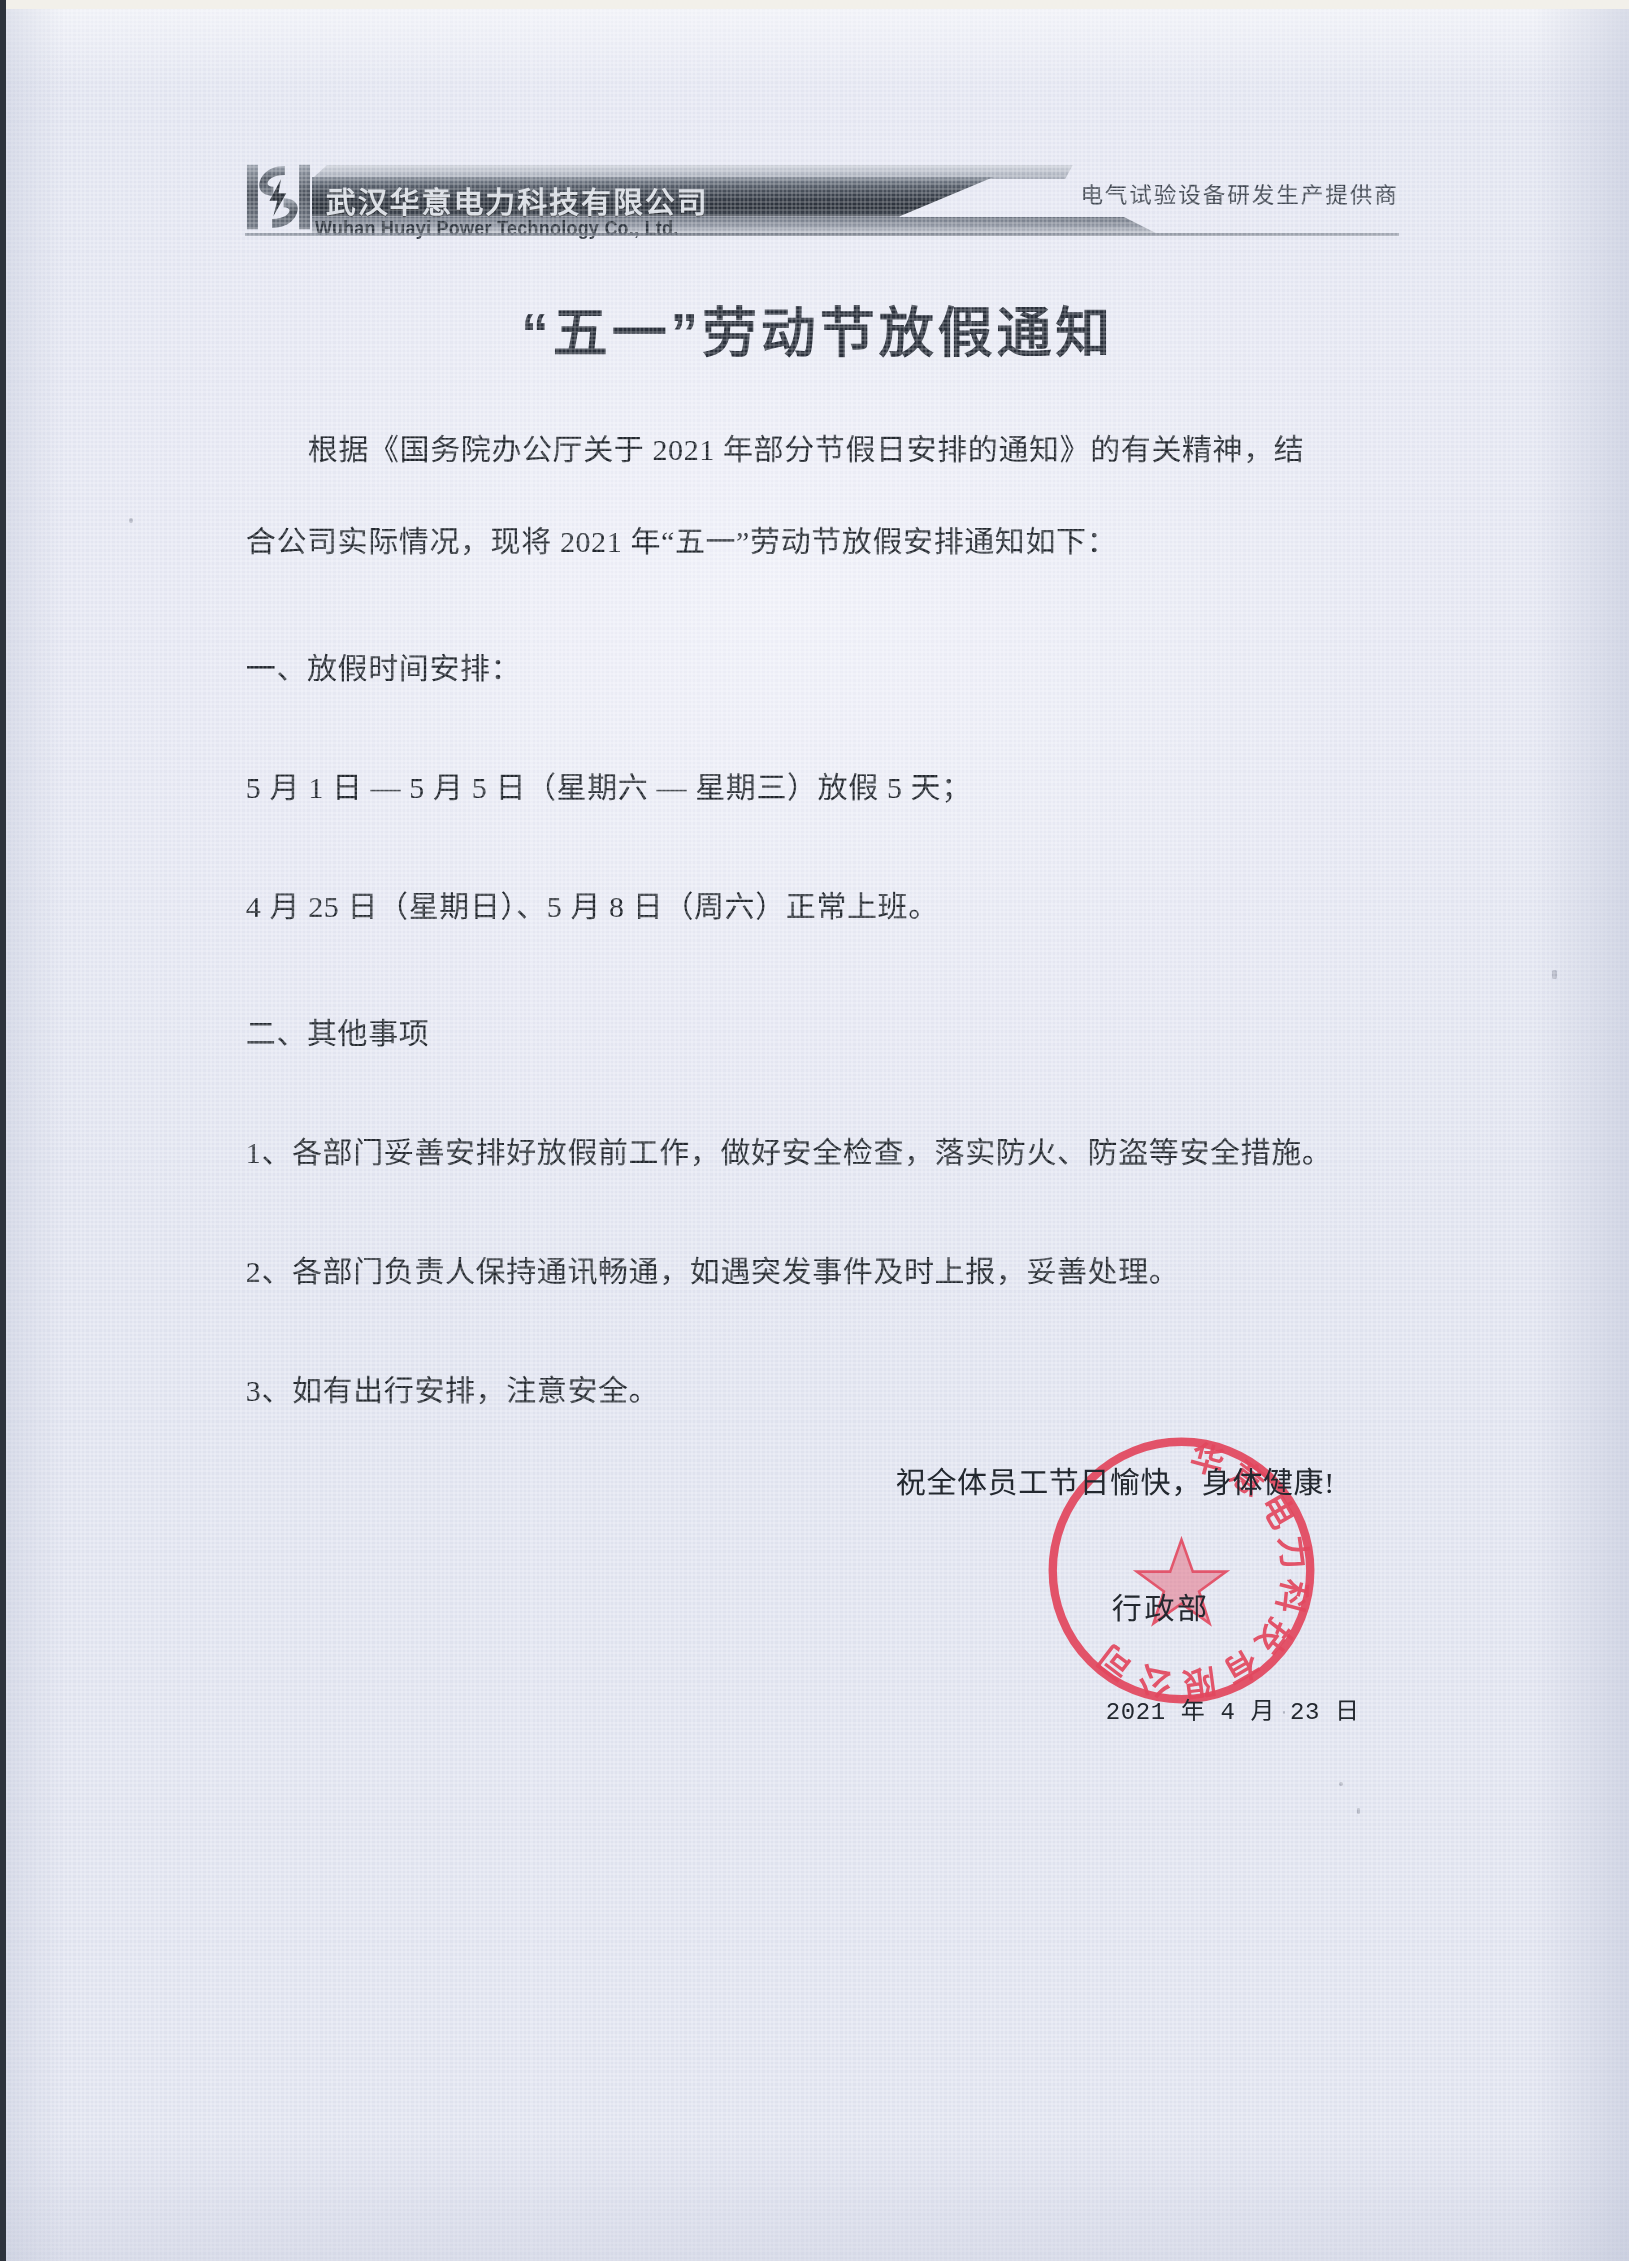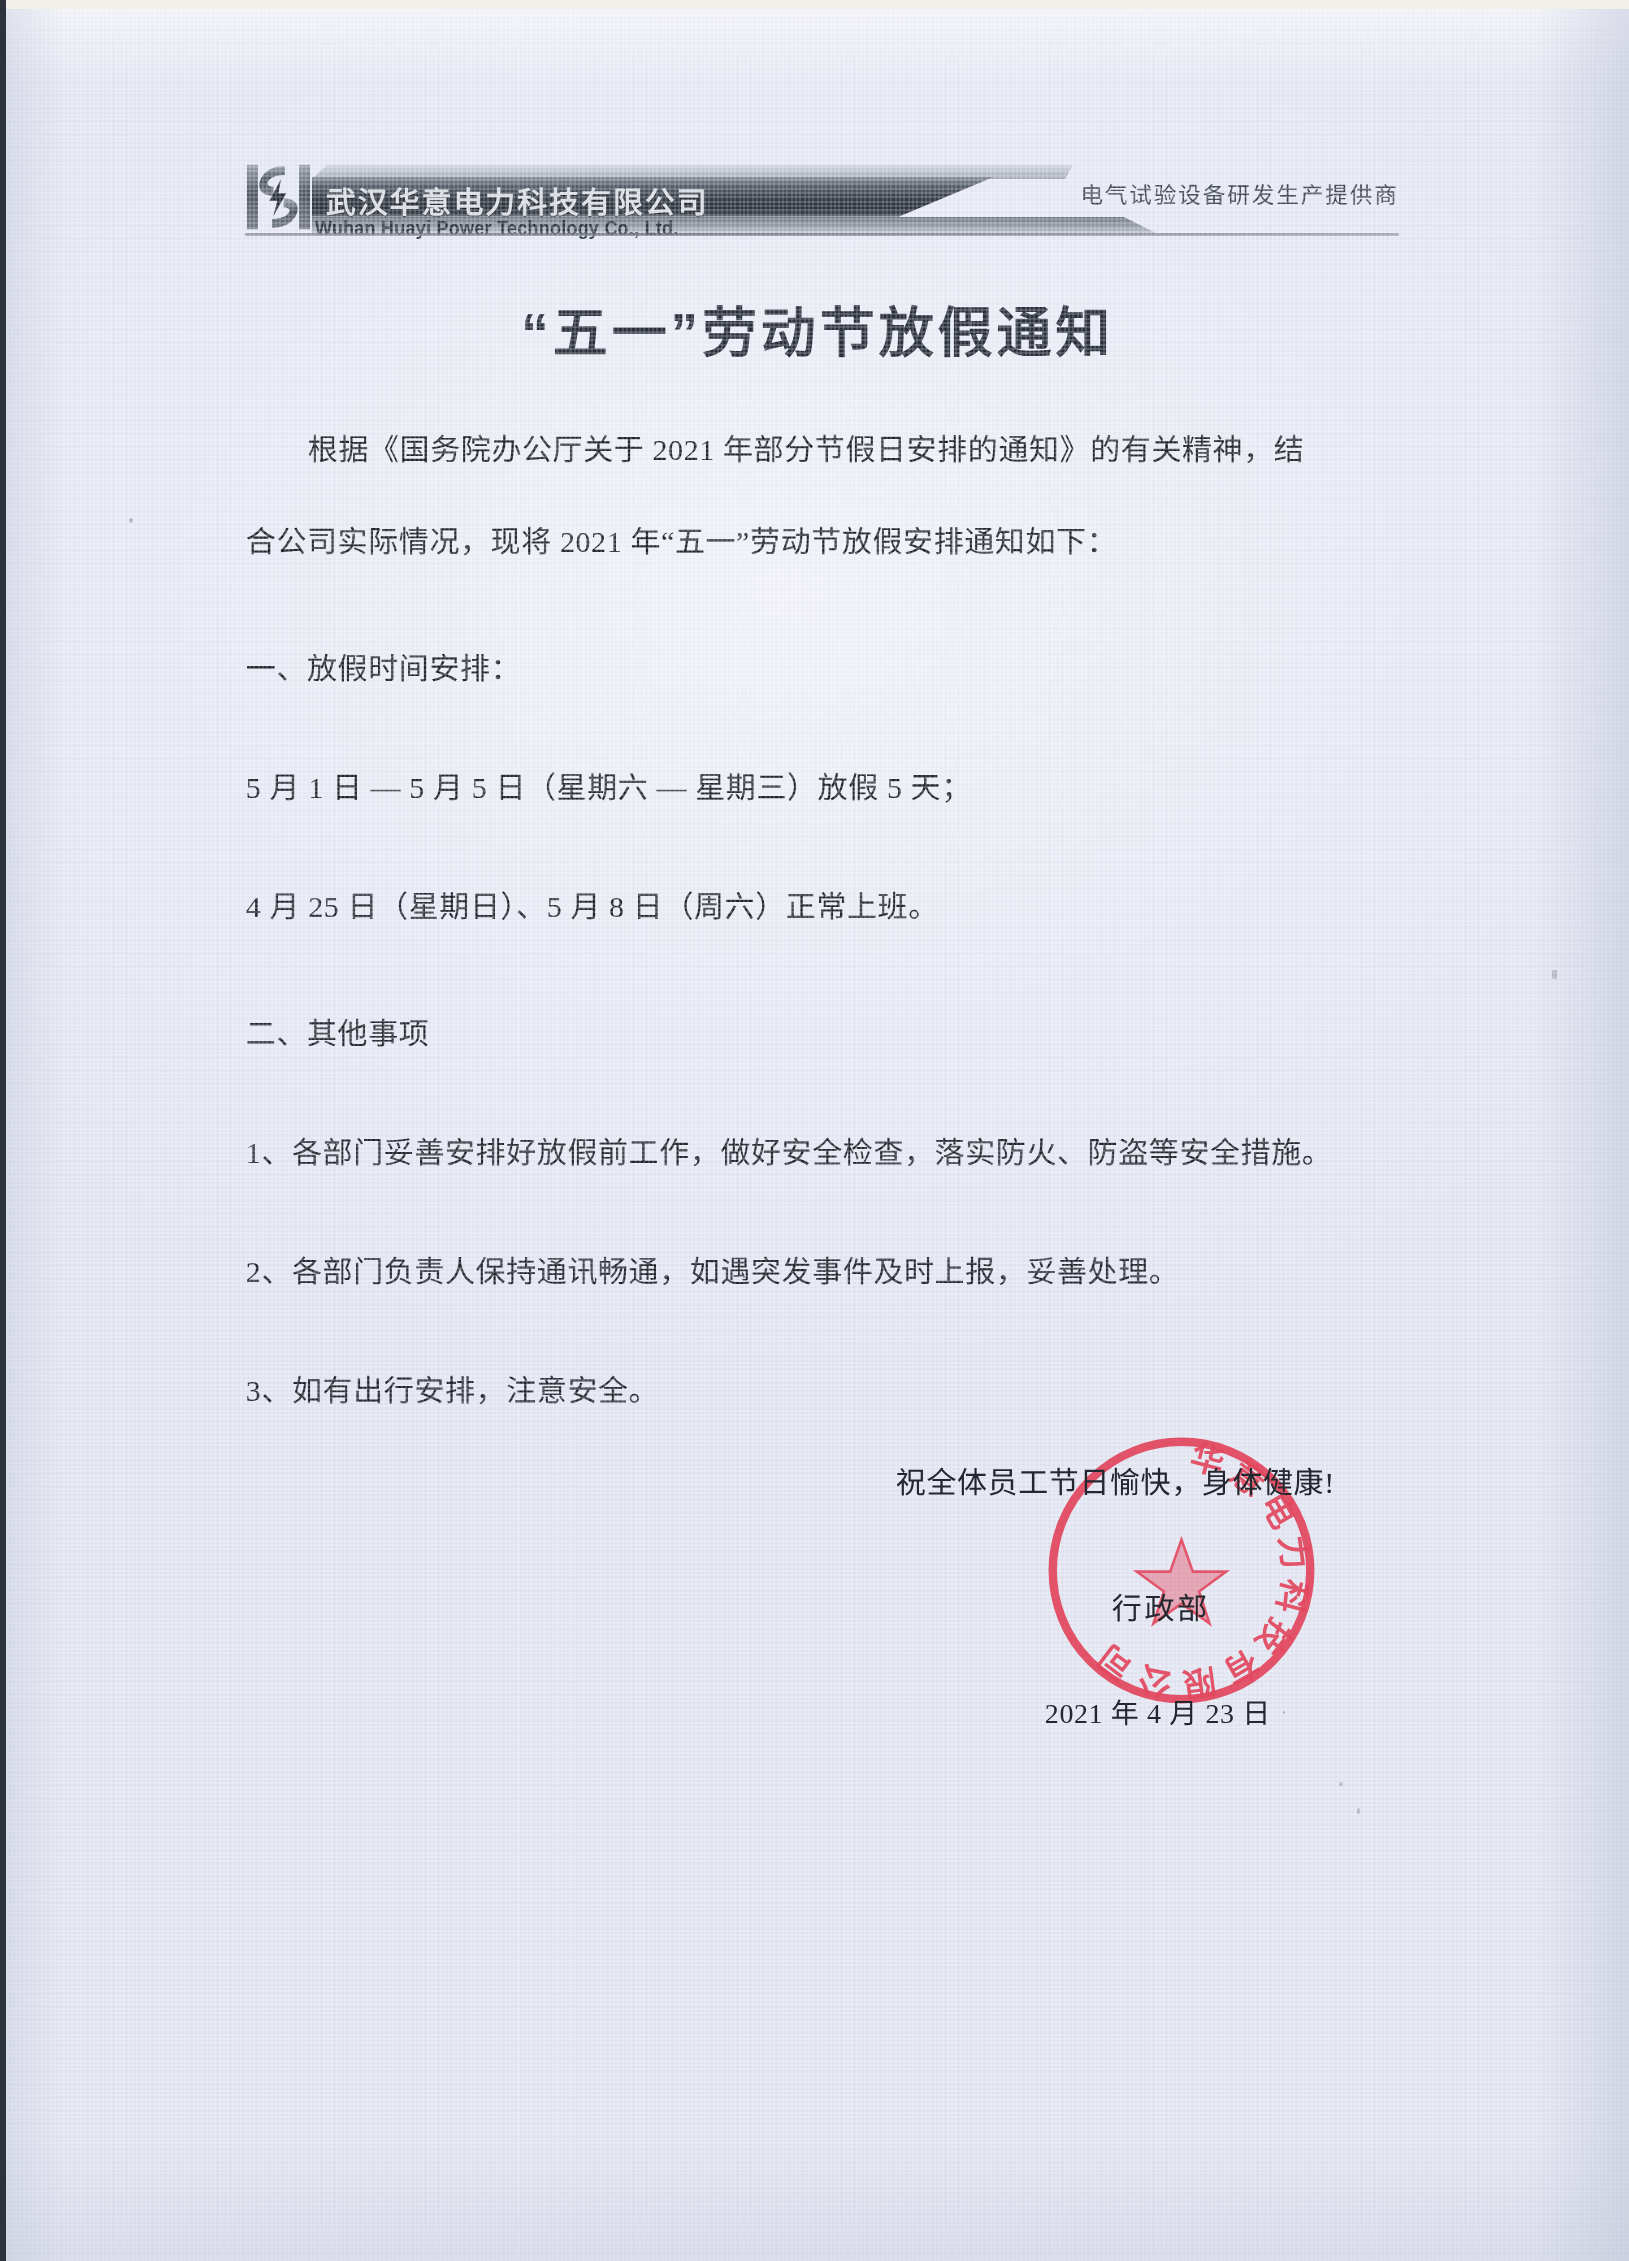--- a/index.html
+++ b/index.html
@@ -214,27 +214,28 @@
     left: 1106px;
     top: 1575px;
     font-size: 30px;
     letter-spacing: 2.6px;
     color: #23282f;
     white-space: nowrap;
     z-index: 6;
   }
   .sign-date {
     position: absolute;
-    left: 1039px;
+    left: 1100px;
     top: 1682px;
-    font-size: 28px;
+    font-size: 24px;
     letter-spacing: 0.6px;
     color: #23282f;
     white-space: nowrap;
     z-index: 6;
+    font-family: Liberation Mono, monospace;
   }
 
   
   .seal {
     position: absolute;
     left: 1030px;
     top: 1416px;
     width: 291px;
     height: 291px;
     z-index: 3;

